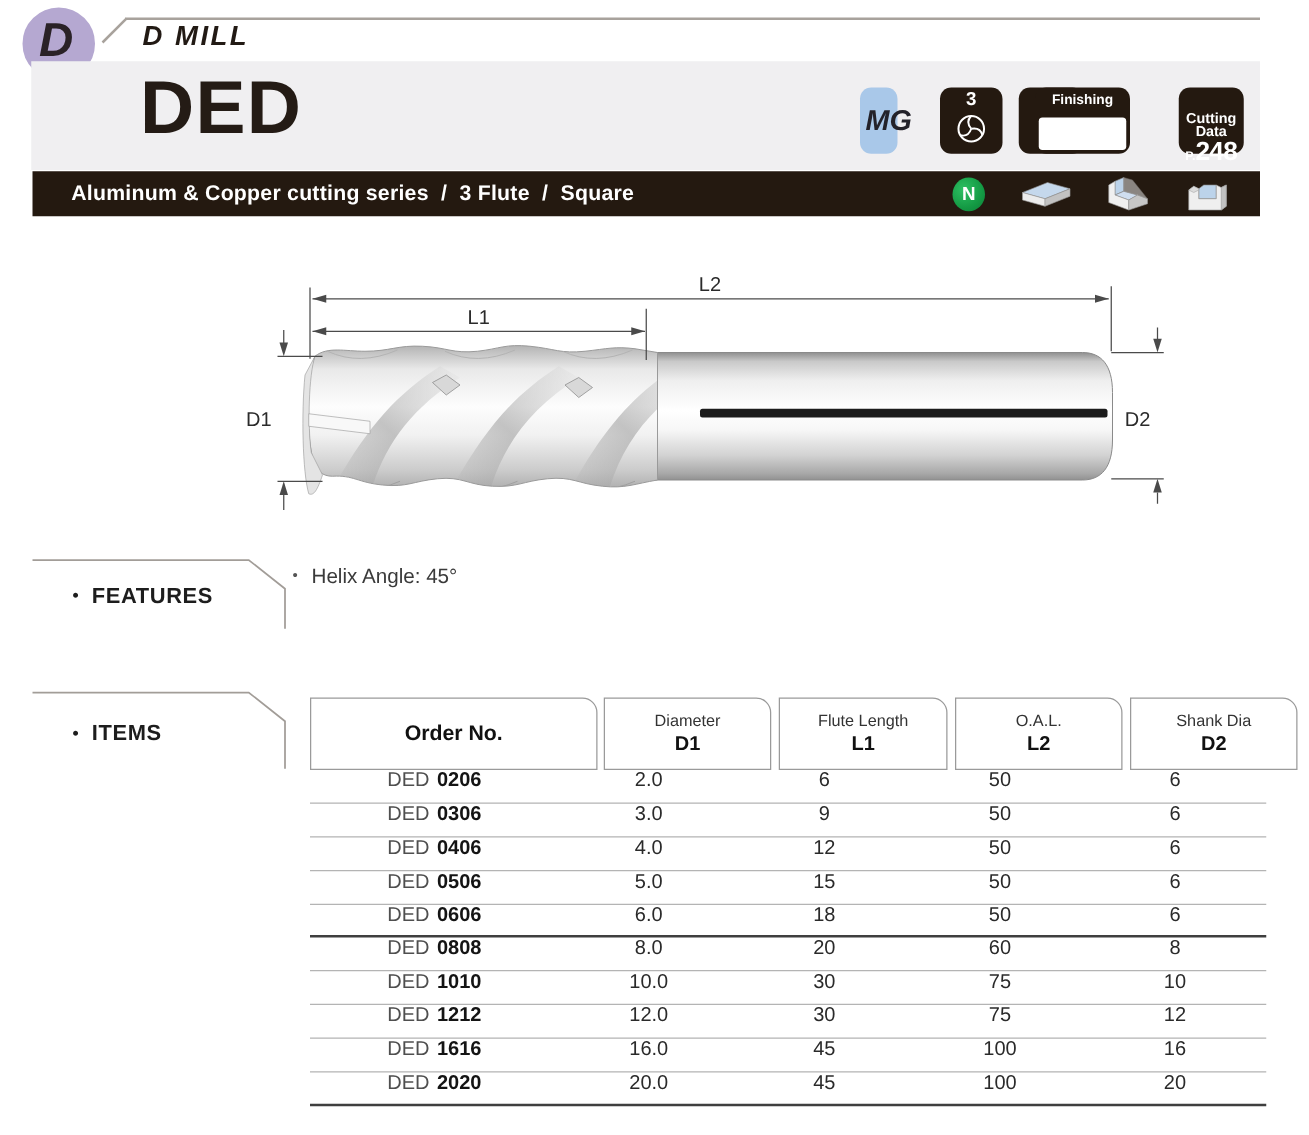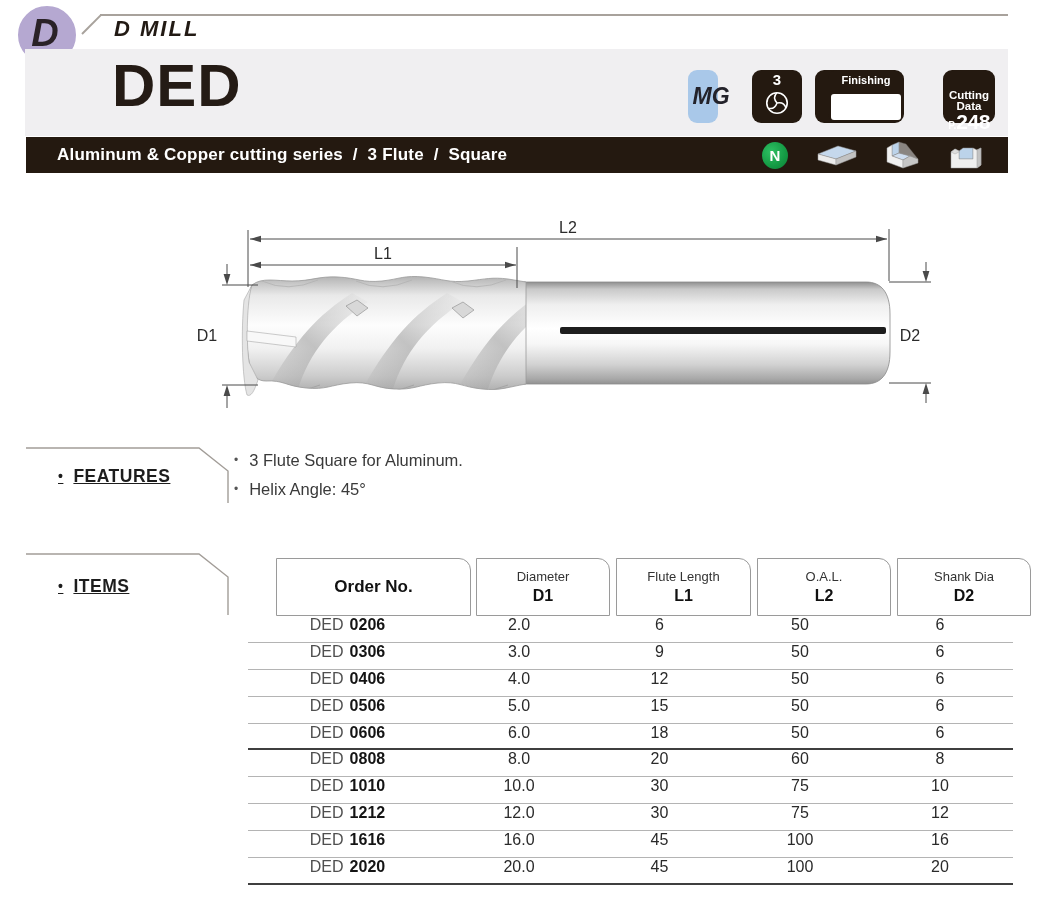--- a/index.html
+++ b/index.html
@@ -49,33 +49,33 @@
   .app-icon{margin-right:25px;display:block;}
   .app-icon:last-child{margin-right:0;}
   
   .drawing{position:absolute;left:150px;top:215px;width:880px;height:230px;}
   .dim{stroke:#4a4a4a;stroke-width:1;fill:none;}
   .dimtext{font-size:16px;fill:#2b2b2b;}
   .arrow{fill:#4a4a4a;stroke:none;}
   
   .tab-svg{position:absolute;left:0;width:260px;overflow:visible;}
   .tab-shape{fill:none;stroke:#a29d98;stroke-width:1.4;}
-  .sec-heading{position:absolute;left:58px;font-size:17.5px;font-weight:bold;color:#1d1d1d;letter-spacing:0.5px;text-decoration:underline;}
+  .sec-heading{position:absolute;left:58px;font-size:17.5px;font-weight:bold;color:#1d1d1d;letter-spacing:0.5px;}
   .sec-heading .bullet{font-size:14px;margin-right:10px;vertical-align:1px;}
   .features-list{position:absolute;left:234px;top:446px;margin:0;padding:0;list-style:none;}
   .features-list li{font-size:16.5px;line-height:28.5px;color:#3a3a3a;}
   .features-list .bullet{font-size:12px;margin-right:11px;vertical-align:2px;color:#555;}
   .unit-note{position:absolute;left:860px;top:538px;width:148px;text-align:right;font-size:13.5px;color:#222;margin-top:28px;}
   
   .tbl-header{position:absolute;left:248px;top:558px;height:58px;display:flex;}
   .hcell{box-sizing:border-box;border:1px solid #9a9a9a;border-radius:0 12px 0 0;
     display:flex;flex-direction:column;align-items:center;justify-content:center;background:#fff;}
   .hcell .small{font-size:13px;color:#333;line-height:15px;}
   .hcell .sym{font-size:16px;font-weight:bold;color:#111;line-height:19px;margin-top:2px;}
-  .hcell.order{width:195px;margin-right:5px;margin-left:28px;}
+  .hcell.order{width:230px;margin-right:5px;}
   .hcell.order .lbl{font-size:17px;font-weight:bold;color:#111;}
   .hcell.cd1{width:134px;margin-right:6px;}
   .hcell.cl1{width:135px;margin-right:6px;}
   .hcell.cl2{width:134px;margin-right:6px;}
   .hcell.cd2{width:134px;}
   .tbl-body{position:absolute;left:248px;top:616px;width:765px;}
   .trow{display:flex;align-items:flex-start;height:26.9px;box-sizing:border-box;border-bottom:1px solid #b4b4b4;}
   .trow.thick{border-bottom:2.5px solid #3f3f3f;}
   .trow .c{text-align:center;font-size:16px;color:#2a2a2a;}
   .trow .c.order{width:199px;margin-right:5px;}
@@ -267,21 +267,20 @@
     </g>
   </svg>
 
   <svg class="tab-svg" style="top:440px;height:70px;">
     <polyline class="tab-shape" points="26,8 199,8 228,31 228,63"></polyline>
   </svg>
   <div class="sec-heading" style="top:466px;">
     <span class="bullet">•</span><span>FEATURES</span>
   </div>
   <ul class="features-list">
-    <li><span class="bullet">•</span><span>3 Flute Square for Aluminum.</span></li>
     <li><span class="bullet">•</span><span>Helix Angle: 45°</span></li>
   </ul>
 
   <svg class="tab-svg" style="top:546px;height:75px;">
     <polyline class="tab-shape" points="26,8 199,8 228,31 228,69"></polyline>
   </svg>
   <div class="sec-heading" style="top:576px;">
     <span class="bullet">•</span><span>ITEMS</span>
   </div>
   <div class="unit-note">unit: mm</div>

